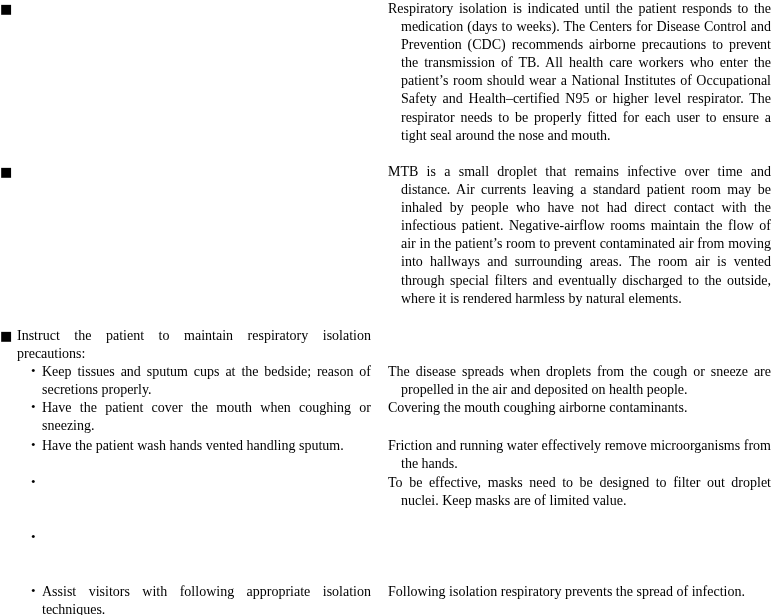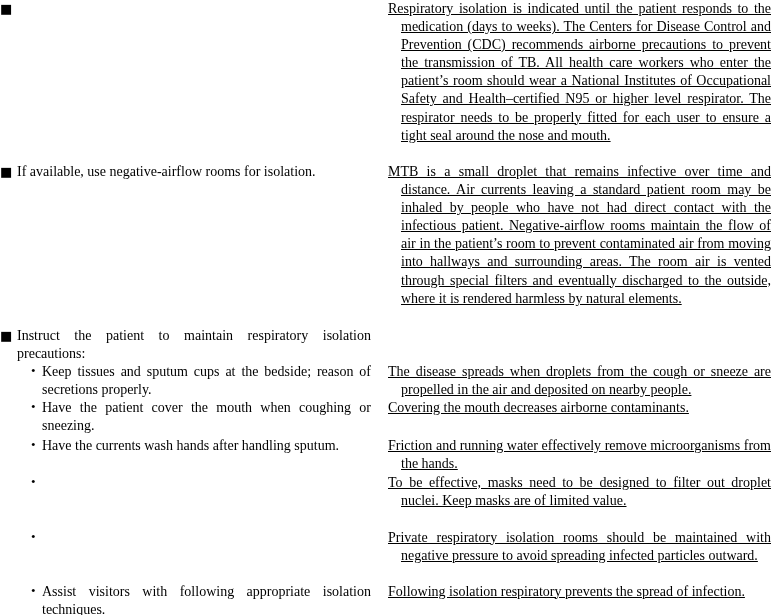--- a/index.html
+++ b/index.html
@@ -55,21 +55,20 @@
     left: 31px;
     top: -1px;
     font-size: 13px;
     line-height: 18.1px;
   }
 
   .rationale {
     padding-left: 13px;
     text-indent: -13px;
     text-align: justify;
-    text-decoration: underline;
   }
 </style>
 </head>
 <body>
 
 <div class="page">
 
   <div class="row r1">
     <div class="cell-left">
       <p class="item main">
@@ -78,21 +77,20 @@
     </div>
     <div class="cell-right">
       <p class="rationale">Respiratory isolation is indicated until the patient responds to the medication (days to weeks). The Centers for Disease Control and Prevention (CDC) recommends airborne precautions to prevent the transmission of TB. All health care workers who enter the patient’s room should wear a National Institutes of Occupational Safety and Health–certified N95 or higher level respirator. The respirator needs to be properly fitted for each user to ensure a tight seal around the nose and mouth.</p>
     </div>
   </div>
 
   <div class="row r2">
     <div class="cell-left">
       <p class="item main">
         <span class="bullet-sq">■</span>
-        <span>If available, use negative-airflow rooms for isolation.</span>
       </p>
     </div>
     <div class="cell-right">
       <p class="rationale">MTB is a small droplet that remains infective over time and distance. Air currents leaving a standard patient room may be inhaled by people who have not had direct contact with the infectious patient. Negative-airflow rooms maintain the flow of air in the patient’s room to prevent contaminated air from moving into hallways and surrounding areas. The room air is vented through special filters and eventually discharged to the outside, where it is rendered harmless by natural elements.</p>
     </div>
   </div>
 
   <div class="row r3">
     <div class="cell-left">
       <p class="item main">
@@ -106,41 +104,41 @@
   </div>
 
   <div class="row r4">
     <div class="cell-left">
       <p class="item sub">
         <span class="bullet-dot">•</span>
         <span>Keep tissues and sputum cups at the bedside; reason of secretions properly.</span>
       </p>
     </div>
     <div class="cell-right">
-      <p class="rationale">The disease spreads when droplets from the cough or sneeze are propelled in the air and deposited on nearby people.</p>
+      <p class="rationale">The disease spreads when droplets from the cough or sneeze are propelled in the air and deposited on health people.</p>
     </div>
   </div>
 
   <div class="row r5">
     <div class="cell-left">
       <p class="item sub">
         <span class="bullet-dot">•</span>
         <span>Have the patient cover the mouth when coughing or sneezing.</span>
       </p>
     </div>
     <div class="cell-right">
-      <p class="rationale">Covering the mouth decreases airborne contaminants.</p>
+      <p class="rationale">Covering the mouth coughing airborne contaminants.</p>
     </div>
   </div>
 
   <div class="row r6">
     <div class="cell-left">
       <p class="item sub">
         <span class="bullet-dot">•</span>
-        <span>Have the currents wash hands after handling sputum.</span>
+        <span>Have the patient wash hands vented handling sputum.</span>
       </p>
     </div>
     <div class="cell-right">
       <p class="rationale">Friction and running water effectively remove microorganisms from the hands.</p>
     </div>
   </div>
 
   <div class="row r7">
     <div class="cell-left">
       <p class="item sub">
@@ -151,23 +149,20 @@
       <p class="rationale">To be effective, masks need to be designed to filter out droplet nuclei. Keep masks are of limited value.</p>
     </div>
   </div>
 
   <div class="row r8">
     <div class="cell-left">
       <p class="item sub">
         <span class="bullet-dot">•</span>
       </p>
     </div>
-    <div class="cell-right">
-      <p class="rationale">Private respiratory isolation rooms should be maintained with negative pressure to avoid spreading infected particles outward.</p>
-    </div>
   </div>
 
   <div class="row r9">
     <div class="cell-left">
       <p class="item sub">
         <span class="bullet-dot">•</span>
         <span>Assist visitors with following appropriate isolation techniques.</span>
       </p>
     </div>
     <div class="cell-right">

